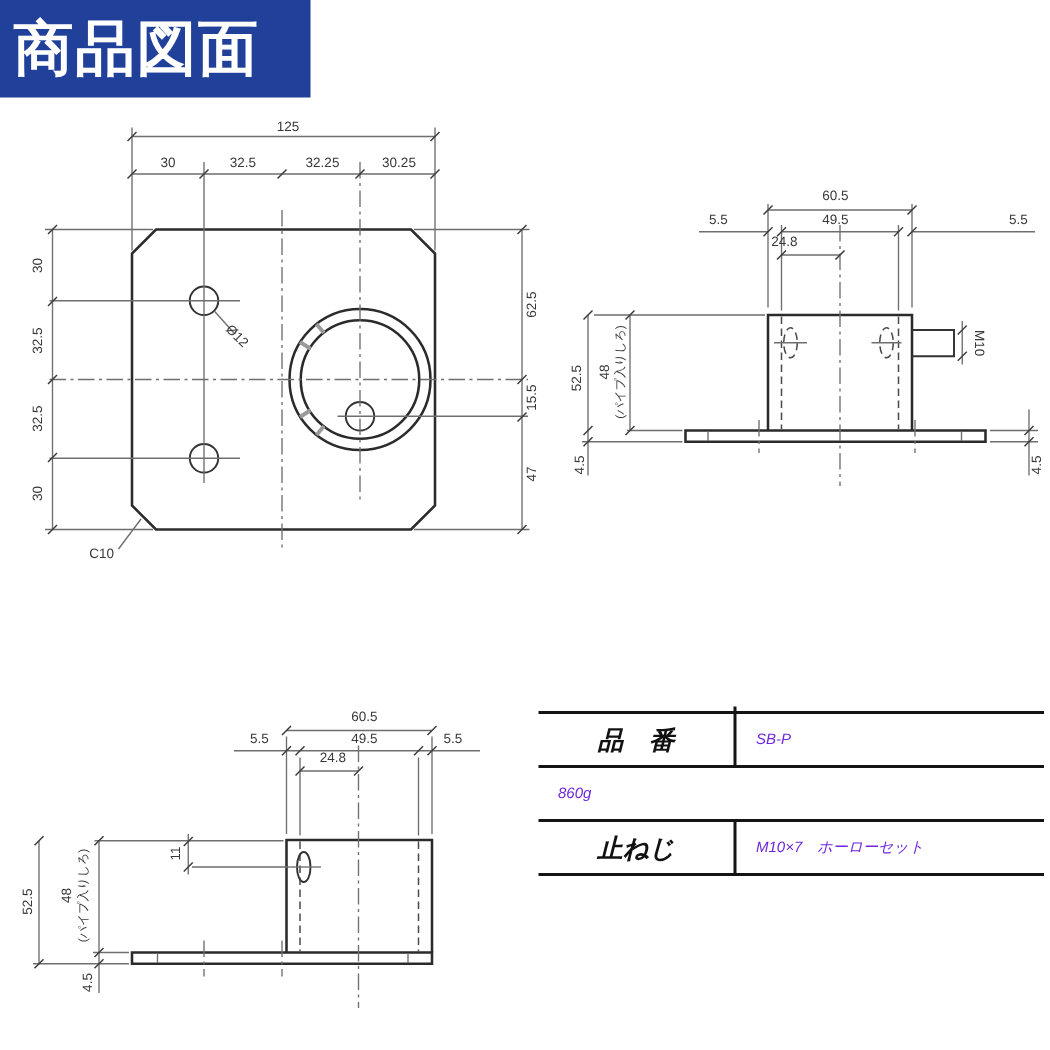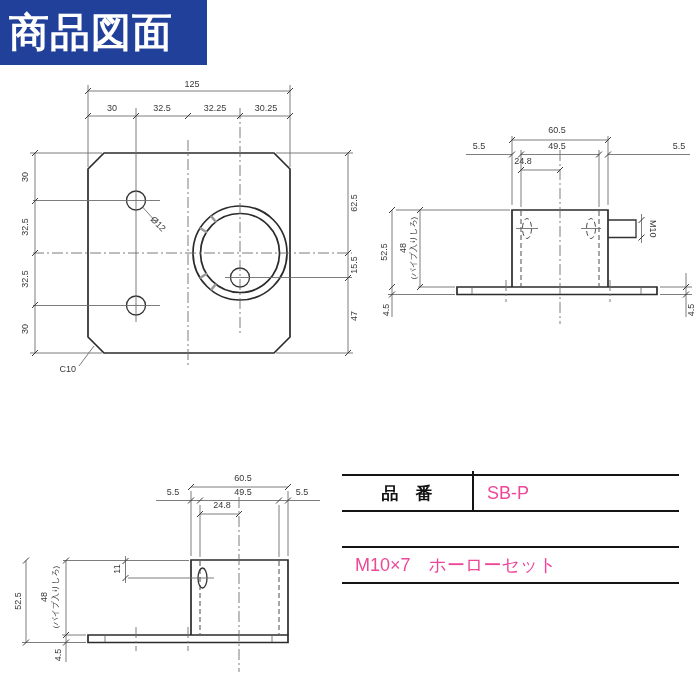--- a/index.html
+++ b/index.html
@@ -15,26 +15,26 @@
   .outline{stroke:#2b2b2b;stroke-width:1.7;fill:none;}
   .med{stroke:#333;stroke-width:1.3;fill:none;}
   .thin{stroke:#6e6e6e;stroke-width:0.9;fill:none;}
   .cline{stroke:#6e6e6e;stroke-width:0.9;fill:none;stroke-dasharray:11 3 2 3;}
   .hid{stroke:#4a4a4a;stroke-width:1;fill:none;stroke-dasharray:5 3;}
   .tick{stroke:#3c3c3c;stroke-width:1;fill:none;}
   .hatch{stroke:#9a9a9a;stroke-width:2.6;fill:none;}
   text.dim{fill:#383838;font-size:9px;font-family:"Liberation Sans",sans-serif;}
   text.dim.s8{font-size:8px;}
   
-  #spec{position:absolute;left:342px;top:474px;width:337px;border-top:2px solid #141414;}
+  #spec{position:absolute;left:359px;top:474px;width:337px;border-top:2px solid #141414;font-style:italic;}
   .srow{display:flex;height:34px;border-bottom:2px solid #141414;align-items:stretch;}
   .srow .lab{width:130px;border-right:2px solid #141414;display:flex;align-items:center;
              justify-content:center;font-size:17px;font-weight:bold;color:#111;}
-  .srow .val{flex:1;display:flex;align-items:center;padding-left:13px;font-size:18px;
-             font-weight:500;color:#ec4899;white-space:nowrap;}
+  .srow .val{flex:1;display:flex;align-items:center;padding-left:13px;font-size:10px;
+             font-weight:500;color:#6d28d9;white-space:nowrap;}
   #spec:before{content:"";position:absolute;left:130px;top:-5px;width:2px;height:5px;background:#141414;}
 </style>
 </head>
 <body>
 
 <div id="stage">
 
   <div id="banner">
     <span class="t">商品図面</span>
   </div>
@@ -160,19 +160,21 @@
       <text class="dim" text-anchor="middle" transform="translate(61,655) rotate(-90)">4.5</text>
     </g>
   </svg>
 
   <div id="spec">
     <div class="srow">
       <div class="lab">品　番</div>
       <div class="val">SB-P</div>
     </div>
     <div class="srow">
+      <div class="val">860g</div>
     </div>
     <div class="srow">
+      <div class="lab">止ねじ</div>
       <div class="val">M10×7　ホーローセット</div>
     </div>
   </div>
 
 </div>
 
 </body></html>

